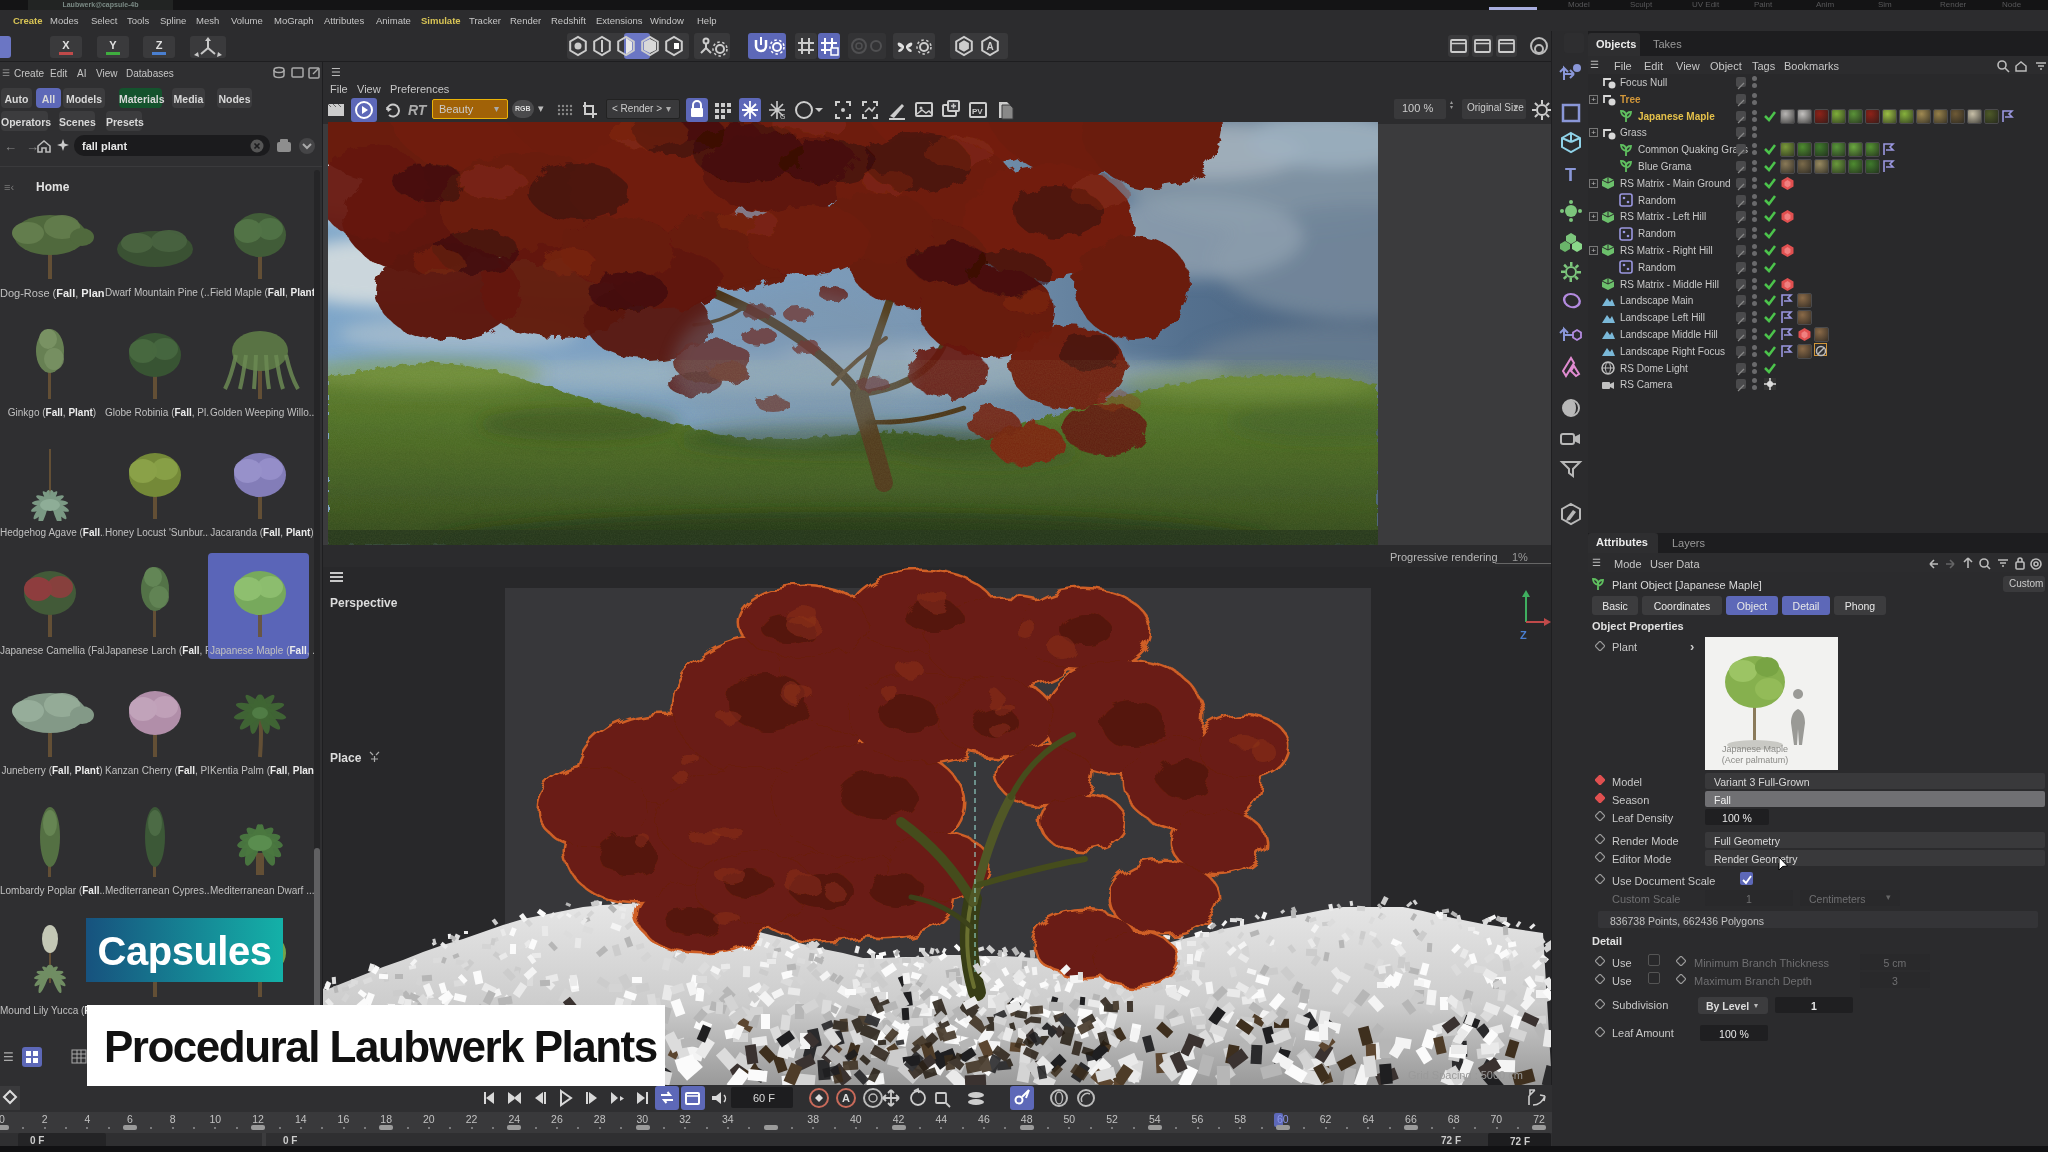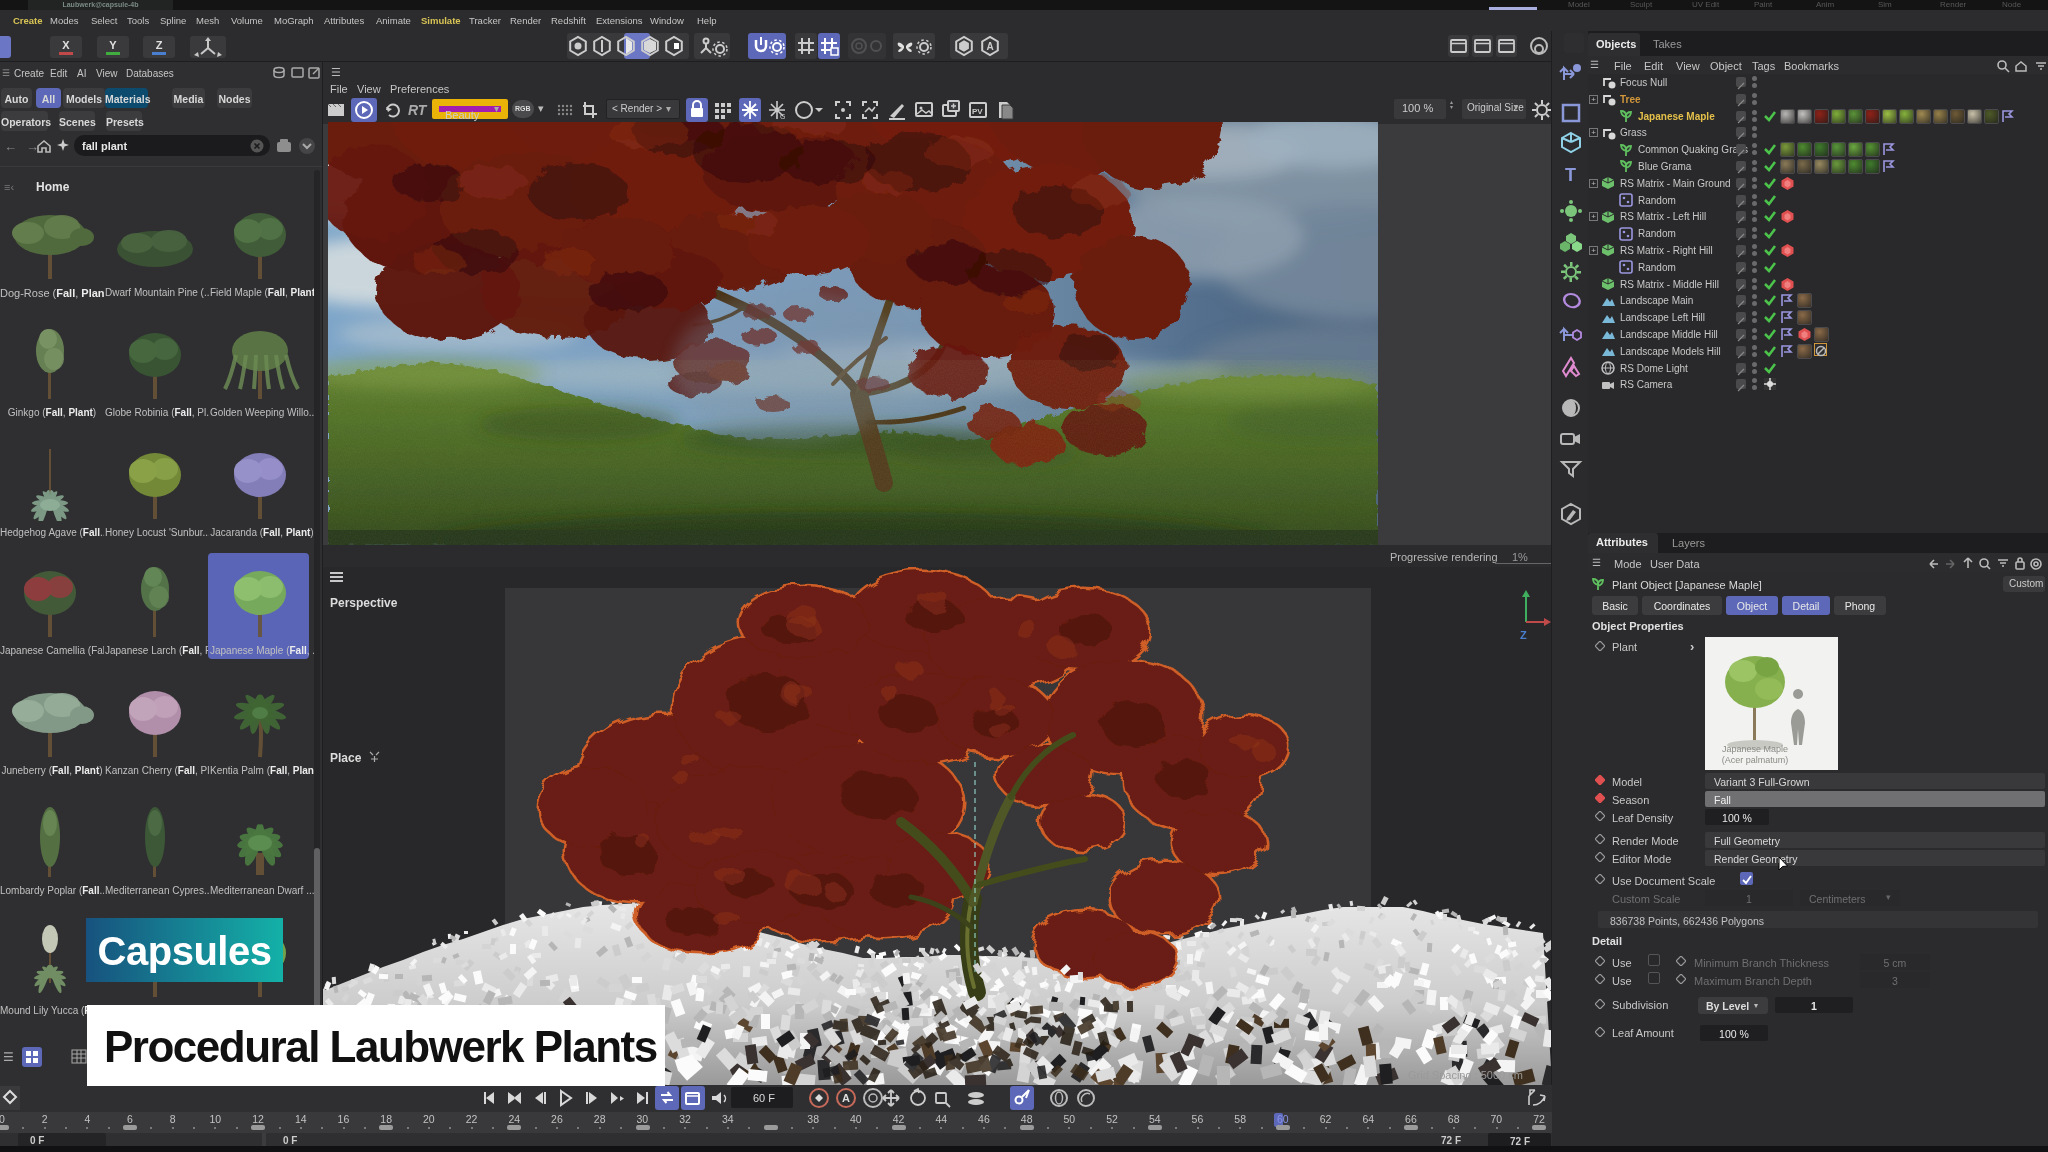--- a/index.html
+++ b/index.html
@@ -140,21 +140,21 @@
     </svg>
     <div style="position:absolute;left:1px;top:88px;width:31px;height:20px;background:#3c3c3e;border-radius:4px;">
       <div style="text-align:center;font-size:10.5px;color:#d8d8d8;margin-top:5px;font-weight:600">Auto</div>
     </div>
     <div style="position:absolute;left:36px;top:88px;width:25px;height:20px;background:#5d68b8;border-radius:4px;">
       <div style="text-align:center;font-size:10.5px;color:#d8d8d8;margin-top:5px;font-weight:600">All</div>
     </div>
     <div style="position:absolute;left:63px;top:88px;width:42px;height:20px;background:#3c3c3e;border-radius:4px;">
       <div style="text-align:center;font-size:10.5px;color:#d8d8d8;margin-top:5px;font-weight:600">Models</div>
     </div>
-    <div style="position:absolute;left:105px;top:88px;width:43px;height:20px;background:#0c4a6e;border-radius:4px;">
+    <div style="position:absolute;left:119px;top:88px;width:43px;height:20px;background:#14532d;border-radius:4px;">
       <div style="text-align:center;font-size:10.5px;color:#d8d8d8;margin-top:5px;font-weight:600">Materials</div>
     </div>
     <div style="position:absolute;left:172px;top:88px;width:33px;height:20px;background:#3c3c3e;border-radius:4px;">
       <div style="text-align:center;font-size:10.5px;color:#d8d8d8;margin-top:5px;font-weight:600">Media</div>
     </div>
     <div style="position:absolute;left:217px;top:88px;width:35px;height:20px;background:#3c3c3e;border-radius:4px;">
       <div style="text-align:center;font-size:10.5px;color:#d8d8d8;margin-top:5px;font-weight:600">Nodes</div>
     </div>
     <div style="position:absolute;left:1px;top:111px;width:47px;height:20px;background:#3c3c3e;border-radius:4px;">
       <div style="text-align:center;font-size:10.5px;color:#d8d8d8;margin-top:5px;font-weight:600">Operators</div>
@@ -470,21 +470,21 @@
       </svg></div>
     <div style="position:absolute;left:351px;top:98px;width:26px;height:24px;background:#5d68b8;border-radius:3px;"><svg width="26" height="24">
         <circle cx="13" cy="12" r="8" fill="none" stroke="#fff" stroke-width="2"></circle>
         <path d="M11 8 l6 4 -6 4z" fill="#fff"></path>
       </svg></div>
     <div style="position:absolute;left:381px;top:98px;width:24px;height:24px;background:none;border-radius:3px;"><svg width="24" height="24">
         <path d="M6 12 a6 6 0 1 1 2 5" fill="none" stroke="#ccc" stroke-width="2"></path>
         <path d="M5 9 l2 5 4 -3z" fill="#ccc"></path>
       </svg></div>
     <div style="position:absolute;left:408px;top:103px;font-size:14px;color:#aaa;font-weight:700;white-space:nowrap;line-height:1;font-style:italic">RT</div>
-    <div style="position:absolute;left:432px;top:99px;width:76px;height:20px;background:#a21caf;border-radius:2px;border:7px solid #eab308;">
+    <div style="position:absolute;left:432px;top:99px;width:76px;height:20px;background:#a16207;border-radius:2px;border:1px solid #eab308;">
       <div style="position:absolute;left:6px;top:4px;font-size:11px;color:#ccc;font-weight:400;white-space:nowrap;line-height:1;">Beauty</div>
     </div>
     <div style="position:absolute;left:494px;top:104px;font-size:10px;color:#aaa;font-weight:400;white-space:nowrap;line-height:1;">▾</div>
     <div style="position:absolute;left:512px;top:100px;width:22px;height:18px;background:#4a4a4c;border-radius:9px;">
       <div style="position:absolute;left:3px;top:5px;font-size:7px;color:#ddd;font-weight:700;white-space:nowrap;line-height:1;">RGB</div>
     </div>
     <div style="position:absolute;left:538px;top:103px;font-size:11px;color:#bbb;font-weight:400;white-space:nowrap;line-height:1;">▾</div>
     <div style="position:absolute;left:554px;top:98px;width:22px;height:24px;background:none;border-radius:3px;"><svg width="22" height="24">
         <g fill="#888">
           <circle cx="5" cy="8" r="1.2"></circle>
@@ -2563,21 +2563,21 @@
       <path d="M2 13 V2 h9 l-3 3 3 3 H4" fill="none" stroke="#9a97e0" stroke-width="1.6"></path>
     </svg>
     <svg width="15" height="15" style="position:absolute;left:1797px;top:327px">
       <path d="M7.5 1 l6 3.5 v6 l-6 3.5 -6 -3.5 v-6z" fill="#e05050"></path>
       <path d="M7.5 4 l3 2 v3.5 l-3 2 -3 -2 V6z" fill="#f08080"></path>
     </svg>
     <div style="position:absolute;left:1814px;top:327.0px;width:15px;height:15px;background:radial-gradient(circle at 35% 30%, #8a6a48, #1a1a1a 135%);border:1px solid #4a4a4c;border-radius:2px;"></div>
     <svg width="16" height="16" style="position:absolute;left:1600px;top:343px">
       <path d="M2 13 L7 5 l3 4 2 -3 3 7z" fill="#7ab8d8"></path>
     </svg>
-    <div style="position:absolute;left:1620px;top:346.8px;font-size:10px;color:#c8c8c8;font-weight:400;white-space:nowrap;line-height:1;">Landscape Models Hill</div>
+    <div style="position:absolute;left:1620px;top:346.8px;font-size:10px;color:#c8c8c8;font-weight:400;white-space:nowrap;line-height:1;">Landscape Right Focus</div>
     <div style="position:absolute;left:1736px;top:345.8px;width:10px;height:10px;background:#4a4a4c;border-radius:2px;"><svg width="10" height="10">
         <path d="M2 8 L8 2" stroke="#888" stroke-width="1.2"></path>
       </svg></div>
     <div style="position:absolute;left:1752px;top:345px;width:5px;height:5px;border-radius:50%;background:#6a6a6c"></div>
     <div style="position:absolute;left:1752px;top:352px;width:5px;height:5px;border-radius:50%;background:#6a6a6c"></div>
     <svg width="14" height="14" style="position:absolute;left:1763px;top:344px">
       <path d="M2 7 l4 4 6 -8" stroke="#4cc44c" stroke-width="2.5" fill="none"></path>
     </svg>
     <svg width="14" height="14" style="position:absolute;left:1780px;top:344px">
       <path d="M2 13 V2 h9 l-3 3 3 3 H4" fill="none" stroke="#9a97e0" stroke-width="1.6"></path>

